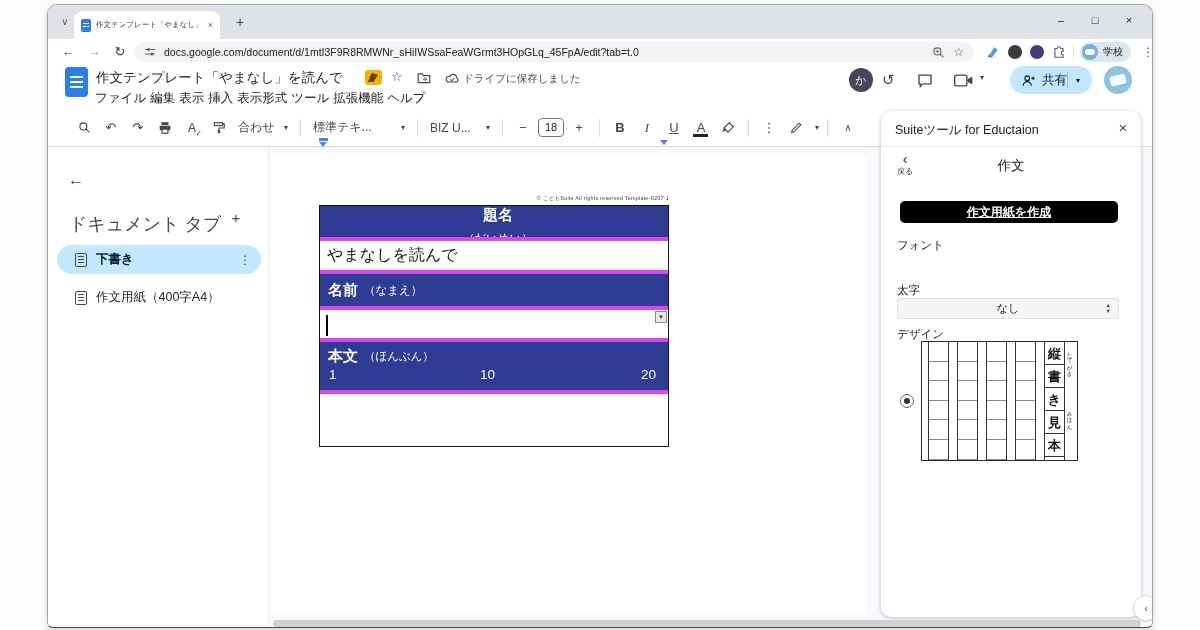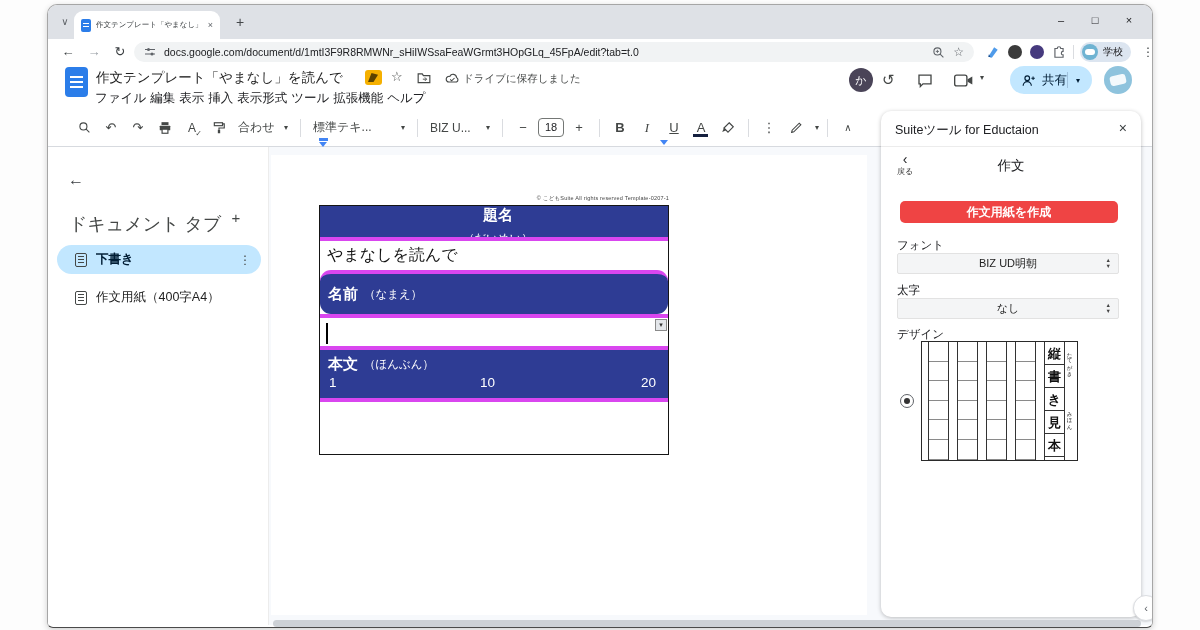--- a/index.html
+++ b/index.html
@@ -152,22 +152,22 @@
            border-radius:10px; box-shadow:0 1px 4px rgba(0,0,0,.25); z-index:4; }
   .p-head { position:relative; height:36px; border-bottom:1px solid #ececec; }
   .p-title { position:absolute; left:14px; top:11px; font-size:12.5px; color:#202124; }
   .p-close { position:absolute; right:14px; top:9px; font-size:14px; color:#3c4043; }
   .p-back { position:absolute; left:16px; top:42px; text-align:center; color:#202124; }
   .p-back .bk { font-size:14px; line-height:13px; }
   .p-back .bl { font-size:8px; color:#333; }
   .p-heading { position:absolute; left:0; top:46px; width:100%; text-align:center; font-size:13.5px;
                color:#202124; }
   .p-btn { position:absolute; left:19px; top:90px; width:218px; height:22px; border-radius:5px;
-           background:#ef4444; color:#fff; font-size:12px; font-weight:bold; text-align:center;
-           line-height:22px; }
+           background:#000000; color:#fff; font-size:12px; font-weight:bold; text-align:center;
+           line-height:22px;text-decoration:underline; }
   .p-label { position:absolute; left:16px; font-size:11.5px; color:#202124; }
   .p-select { position:absolute; left:16px; width:222px; height:21px; background:#f4f5f6;
               border:1px solid #e2e2e2; border-radius:2px; font-size:11px; color:#222;
               text-align:center; line-height:19px; }
   .updown { position:absolute; right:7px; top:3px; display:flex; flex-direction:column;
             line-height:6px; font-size:5.5px; color:#444; }
   .radio { position:absolute; left:19px; top:283px; width:14px; height:14px; border-radius:50%;
            border:1.5px solid #5f6368; }
   .radio::after { content:""; position:absolute; left:2.5px; top:2.5px; width:6px; height:6px;
            border-radius:50%; background:#333; }
@@ -400,21 +400,21 @@
       </div>
 
       <div class="page">
         <div class="copyright">© こどもSuite  All rights reserved  Template-0207-1</div>
         <div class="dtable">
           <div class="trow hd" style="height:31px;flex-direction:column;">
             <span class="hd-main">題名</span>
             <span class="hd-ruby">（だいめい）</span>
           </div>
           <div class="trow row-val">やまなしを読んで</div>
-          <div class="trow hd" style="height:44px;border-radius:11px;">
+          <div class="trow hd" style="height:36px;">
             <span class="hd-main">名前</span>
             <span class="hd-ruby">（なまえ）</span>
           </div>
           <div class="trow row-name">
             <span class="caret-bar"></span>
             <span class="cell-dd">▾</span>
           </div>
           <div class="trow hd-body">
             <div class="hd-line1">
               <span class="hd-main">本文</span>
@@ -437,27 +437,20 @@
         <span class="p-close">×</span>
       </div>
       <div class="p-back">
         <div class="bk">‹</div>
         <div class="bl">戻る</div>
       </div>
       <div class="p-heading">作文</div>
       <div class="p-btn">作文用紙を作成</div>
 
       <span class="p-label" style="top:127px;">フォント</span>
-      <div class="p-select" style="top:142px;">
-        <span>BIZ UD明朝</span>
-        <span class="updown">
-          <span>▲</span>
-              <span>▼</span>
-        </span>
-      </div>
 
       <span class="p-label" style="top:172px;">太字</span>
       <div class="p-select" style="top:187px;">
         <span>なし</span>
         <span class="updown">
           <span>▲</span>
               <span>▼</span>
         </span>
       </div>
 

